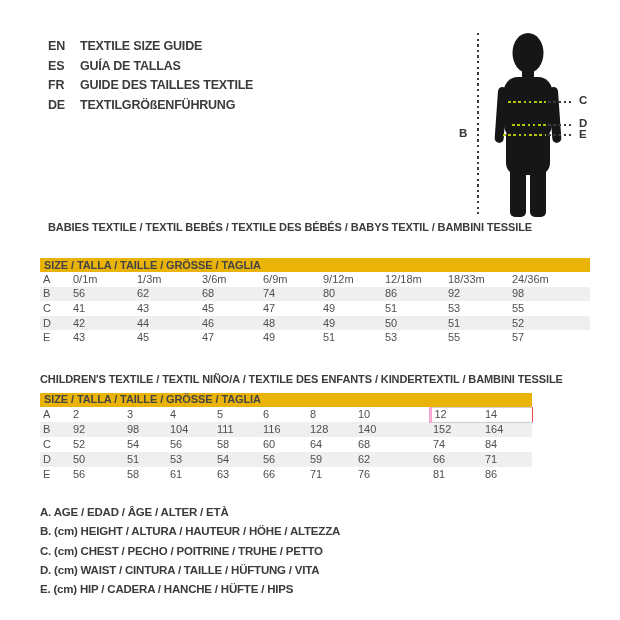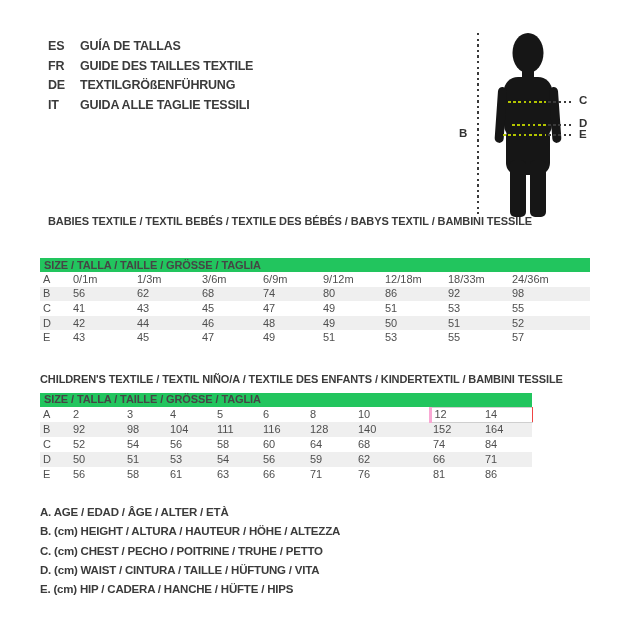--- a/index.html
+++ b/index.html
@@ -31,27 +31,27 @@
   .e-green { left:63px;  top:114px; width:43px; }
   .e-dark  { left:108px; top:114px; width:26px; }
   .fig-label { position:absolute; font-size:11.5px; font-weight:700; color:#333; }
   .lbl-b { left:19px;  top:107px; }
   .lbl-c { left:139px; top:74px; }
   .lbl-d { left:139px; top:97px; }
   .lbl-e { left:139px; top:108px; }
 
   
   .section-title { position:absolute; left:40px; font-size:11px; font-weight:700; letter-spacing:-0.1px; color:#3b3b3b; white-space:nowrap; }
-  .babies-title   { top:215px;padding-left:8px; }
+  .babies-title   { top:221px;padding-left:8px; }
   .children-title { top:373px; }
 
   
   table.tbl { position:absolute; left:40px; border-collapse:collapse; table-layout:fixed; }
   table.tbl td { font-size:11px; line-height:1; padding:0 0 0 3px; white-space:nowrap; overflow:visible; color:#4f4f4f; vertical-align:middle; }
-  tr.hdr td { background:#22c55e; font-weight:700; color:#454545; letter-spacing:-0.1px; padding-left:4px; }
+  tr.hdr td { background:#eab308; font-weight:700; color:#454545; letter-spacing:-0.1px; padding-left:4px; }
   tr.band { background:#efefef; }
   .tbl-babies   { top:258px; width:550px; }
   .tbl-babies tr { height:14.6px; }
   .tbl-babies tr.hdr { height:14px; }
   .tbl-children { top:393px; width:492px; }
   .tbl-children tr { height:15px; }
   .tbl-children tr.hdr { height:14px; }
   td.hl-left  { border-top:1px solid #cfcfcf; border-bottom:1px solid #cfcfcf; border-left:3px solid #f9a8d4; }
   td.hl-right { border-top:1px solid #cfcfcf; border-bottom:1px solid #cfcfcf; border-right:1px solid #ef4444; }
 
@@ -59,34 +59,34 @@
   .legend { position:absolute; left:40px; top:506px; }
   .legend-line { font-size:11.5px; font-weight:700; letter-spacing:-0.2px; color:#3b3b3b; height:19.3px; white-space:nowrap; }
 </style>
 </head>
 <body>
 
 <div class="page">
 
   <div class="langs">
     <div class="lang-row">
+      <span class="lang-code">EN</span>
+      <span class="lang-title">TEXTILE SIZE GUIDE</span>
+    </div>
+    <div class="lang-row">
       <span class="lang-code">ES</span>
       <span class="lang-title">GUÍA DE TALLAS</span>
     </div>
     <div class="lang-row">
       <span class="lang-code">FR</span>
       <span class="lang-title">GUIDE DES TAILLES TEXTILE</span>
     </div>
     <div class="lang-row">
       <span class="lang-code">DE</span>
       <span class="lang-title">TEXTILGRÖßENFÜHRUNG</span>
-    </div>
-    <div class="lang-row">
-      <span class="lang-code">IT</span>
-      <span class="lang-title">GUIDA ALLE TAGLIE TESSILI</span>
     </div>
   </div>
 
   <div class="figure">
     <svg class="silhouette" width="80" height="195" viewBox="0 0 80 195" aria-hidden="true">
       <g fill="#161616">
         <ellipse cx="38" cy="28" rx="15.5" ry="20"></ellipse>
         <rect x="32" y="44" width="12" height="10"></rect>
         <rect x="14" y="52" width="48" height="62" rx="14"></rect>
         <rect x="16" y="100" width="44" height="50" rx="12"></rect>

